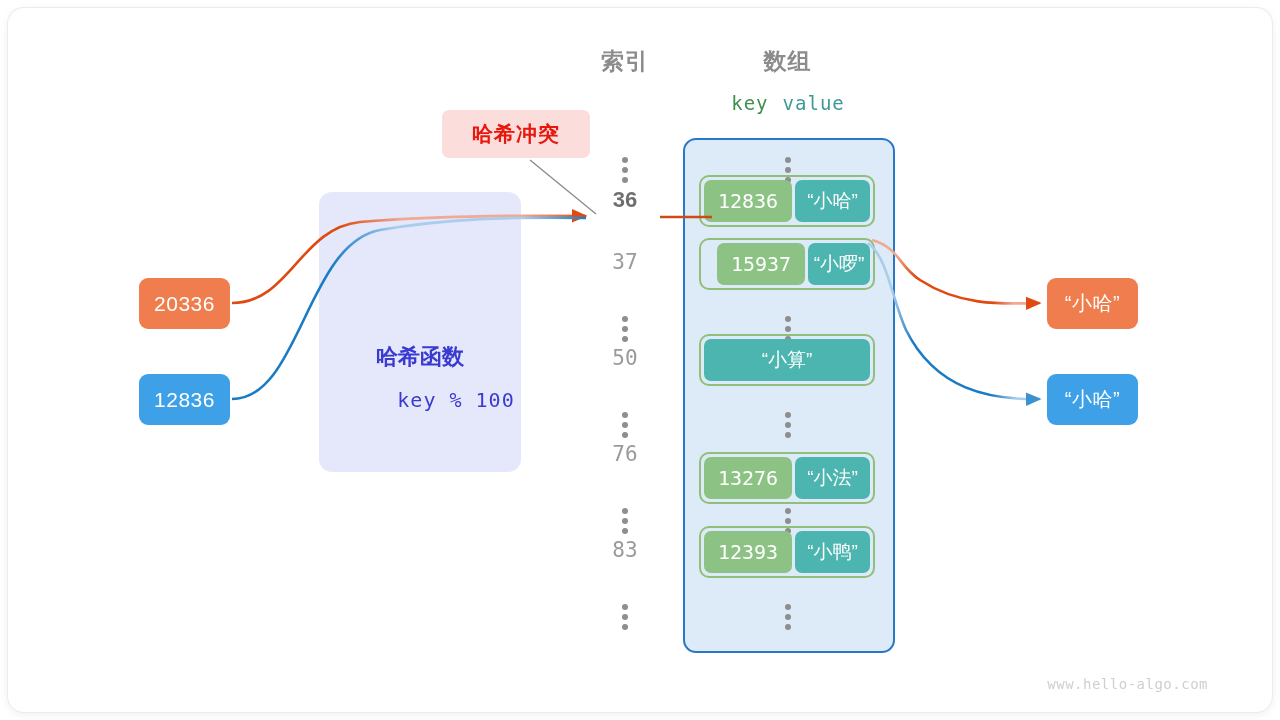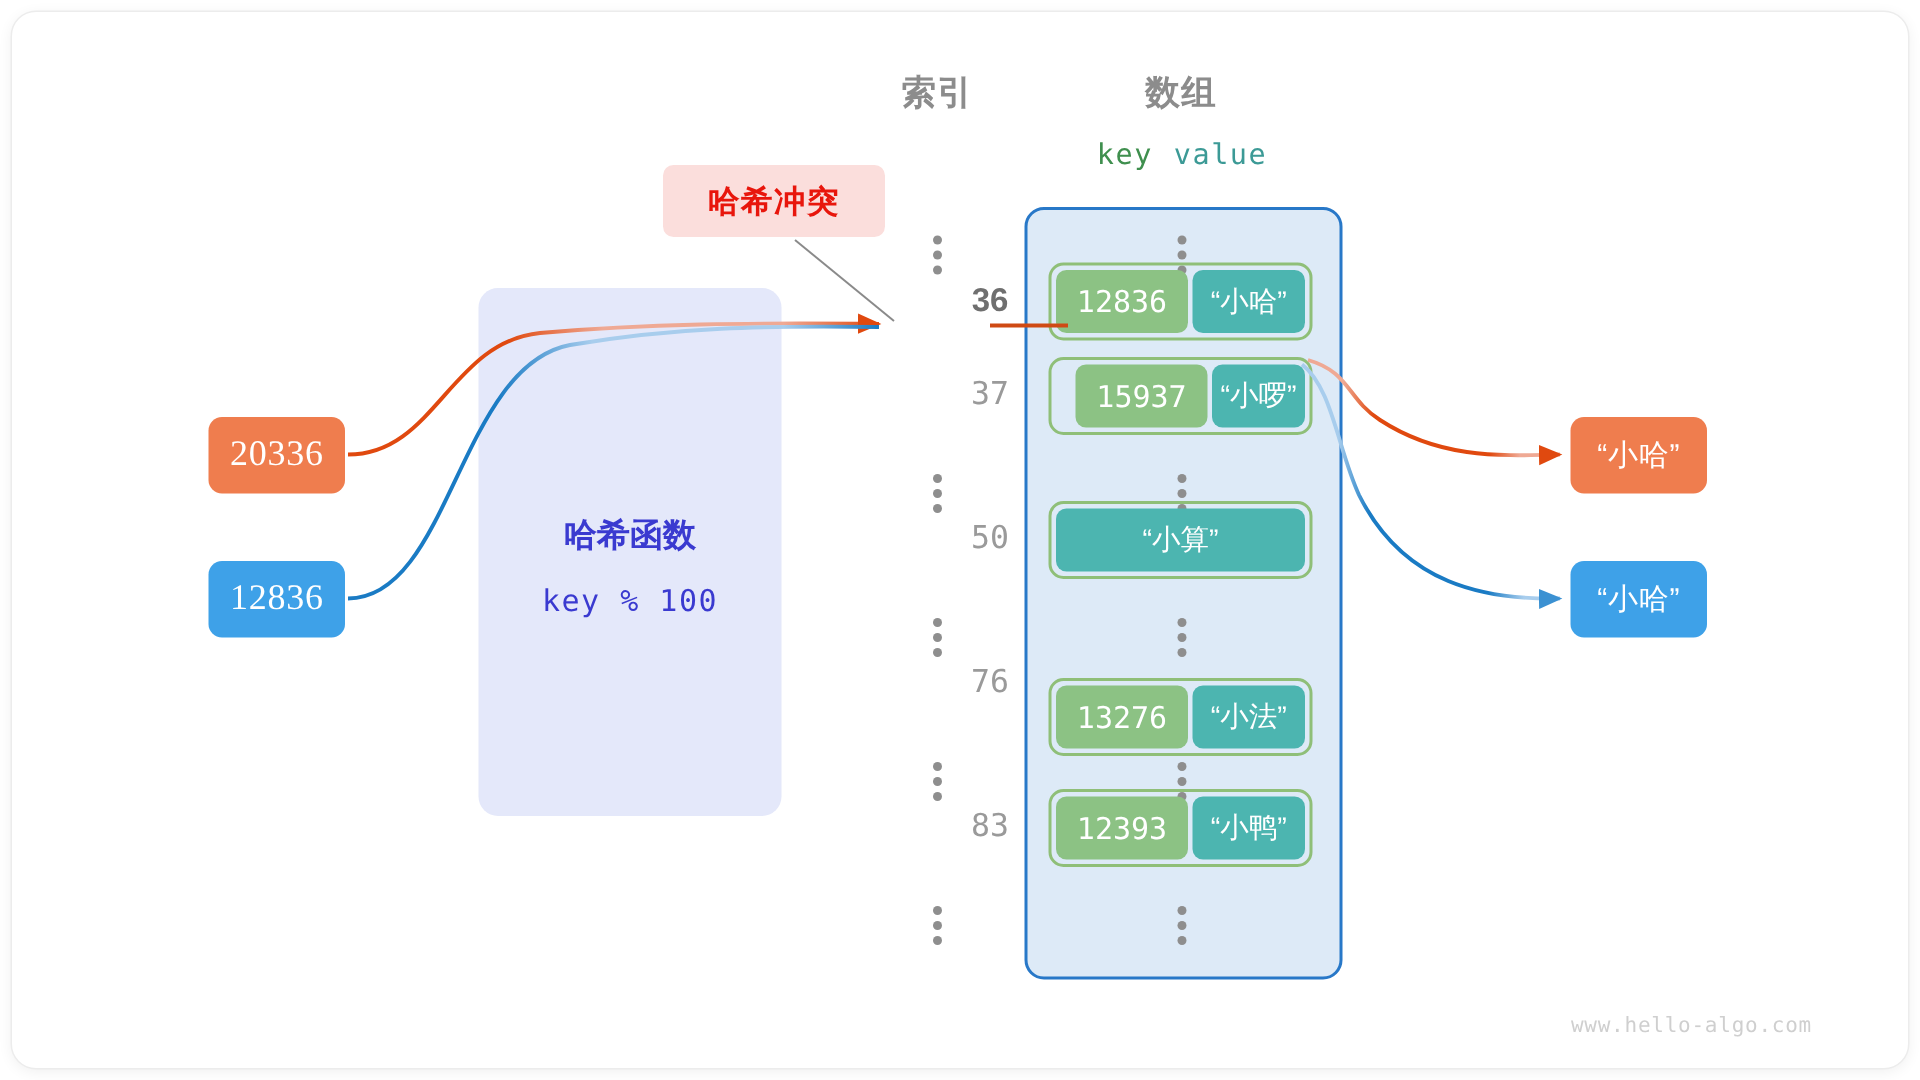--- a/index.html
+++ b/index.html
@@ -92,21 +92,21 @@
     color: #e8160c;
     letter-spacing: 1px;
   }
 
   
   #hash-box {
     position: absolute;
     left: 319px;
     top: 192px;
     width: 202px;
-    height: 352px;
+    height: 280px;
     background: #e4e8fa;
     border-radius: 13px;
   }
   #hash-title {
     position: absolute;
     top: 150px;
     width: 100%;
     text-align: center;
     font-size: 22px;
     font-weight: bold;
@@ -114,47 +114,48 @@
   }
   #hash-formula {
     position: absolute;
     top: 196px;
     width: 100%;
     text-align: center;
     font-family: "DejaVu Sans Mono", "Liberation Mono", monospace;
     font-size: 20px;
     color: #3a3ad0;
     letter-spacing: 1px;
+    padding-left: 36px;
   }
 
   
   .chip {
     position: absolute;
     border-radius: 9px;
     display: flex;
     align-items: center;
     justify-content: center;
     color: #ffffff;
-    font-family: Liberation Serif, serif;
-    font-size: 24px;
+    font-family: Liberation Sans, sans-serif;
+    font-size: 21px;
     letter-spacing: 0.5px;
   }
   .chip.orange { background: #ef7d4e; }
   .chip.blue   { background: #3ea1e8; }
   .chip.cjk    { font-family: "Liberation Sans", "DejaVu Sans", sans-serif; font-size: 20px; }
 
   #in-key-0  { left: 139px;  top: 278px; width: 91px; height: 51px; }
   #in-key-1  { left: 139px;  top: 374px; width: 91px; height: 51px; }
   #out-val-0 { left: 1047px; top: 278px; width: 91px; height: 51px; }
   #out-val-1 { left: 1047px; top: 374px; width: 91px; height: 51px; }
 
   
   .index-label {
     position: absolute;
-    left: 625px;
+    left: 590px;
     width: 70px;
     text-align: center;
     font-size: 21px;
     color: #9a9a9a;
     font-family: "DejaVu Sans Mono", "Liberation Mono", monospace;
   }
   .index-label.highlight {
     color: #6f6f6f;
     font-weight: bold;
     font-family: "Liberation Sans", "DejaVu Sans", sans-serif;

